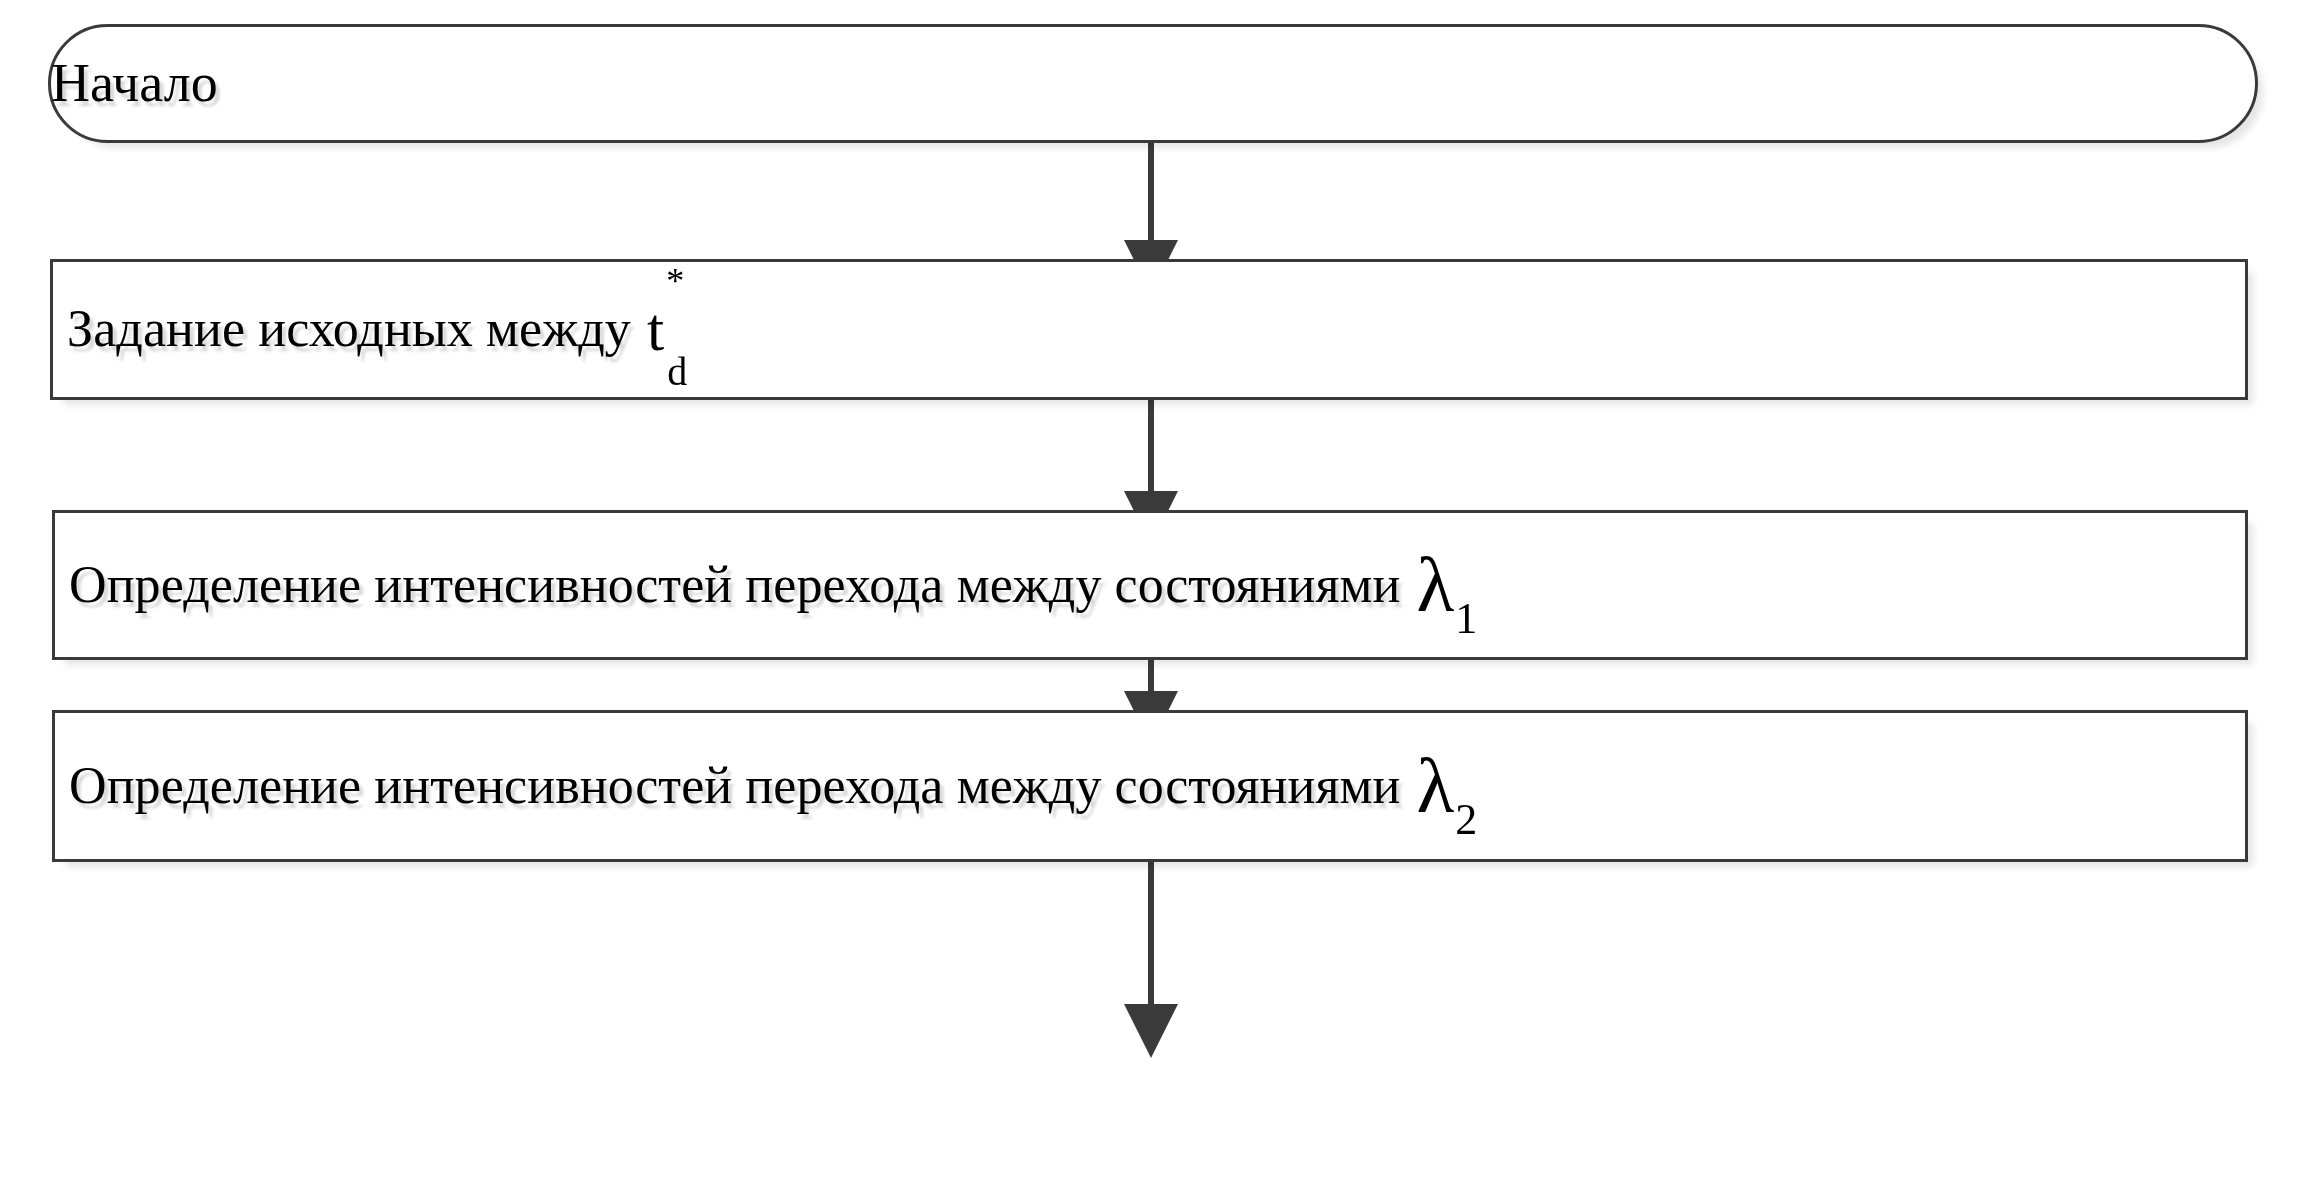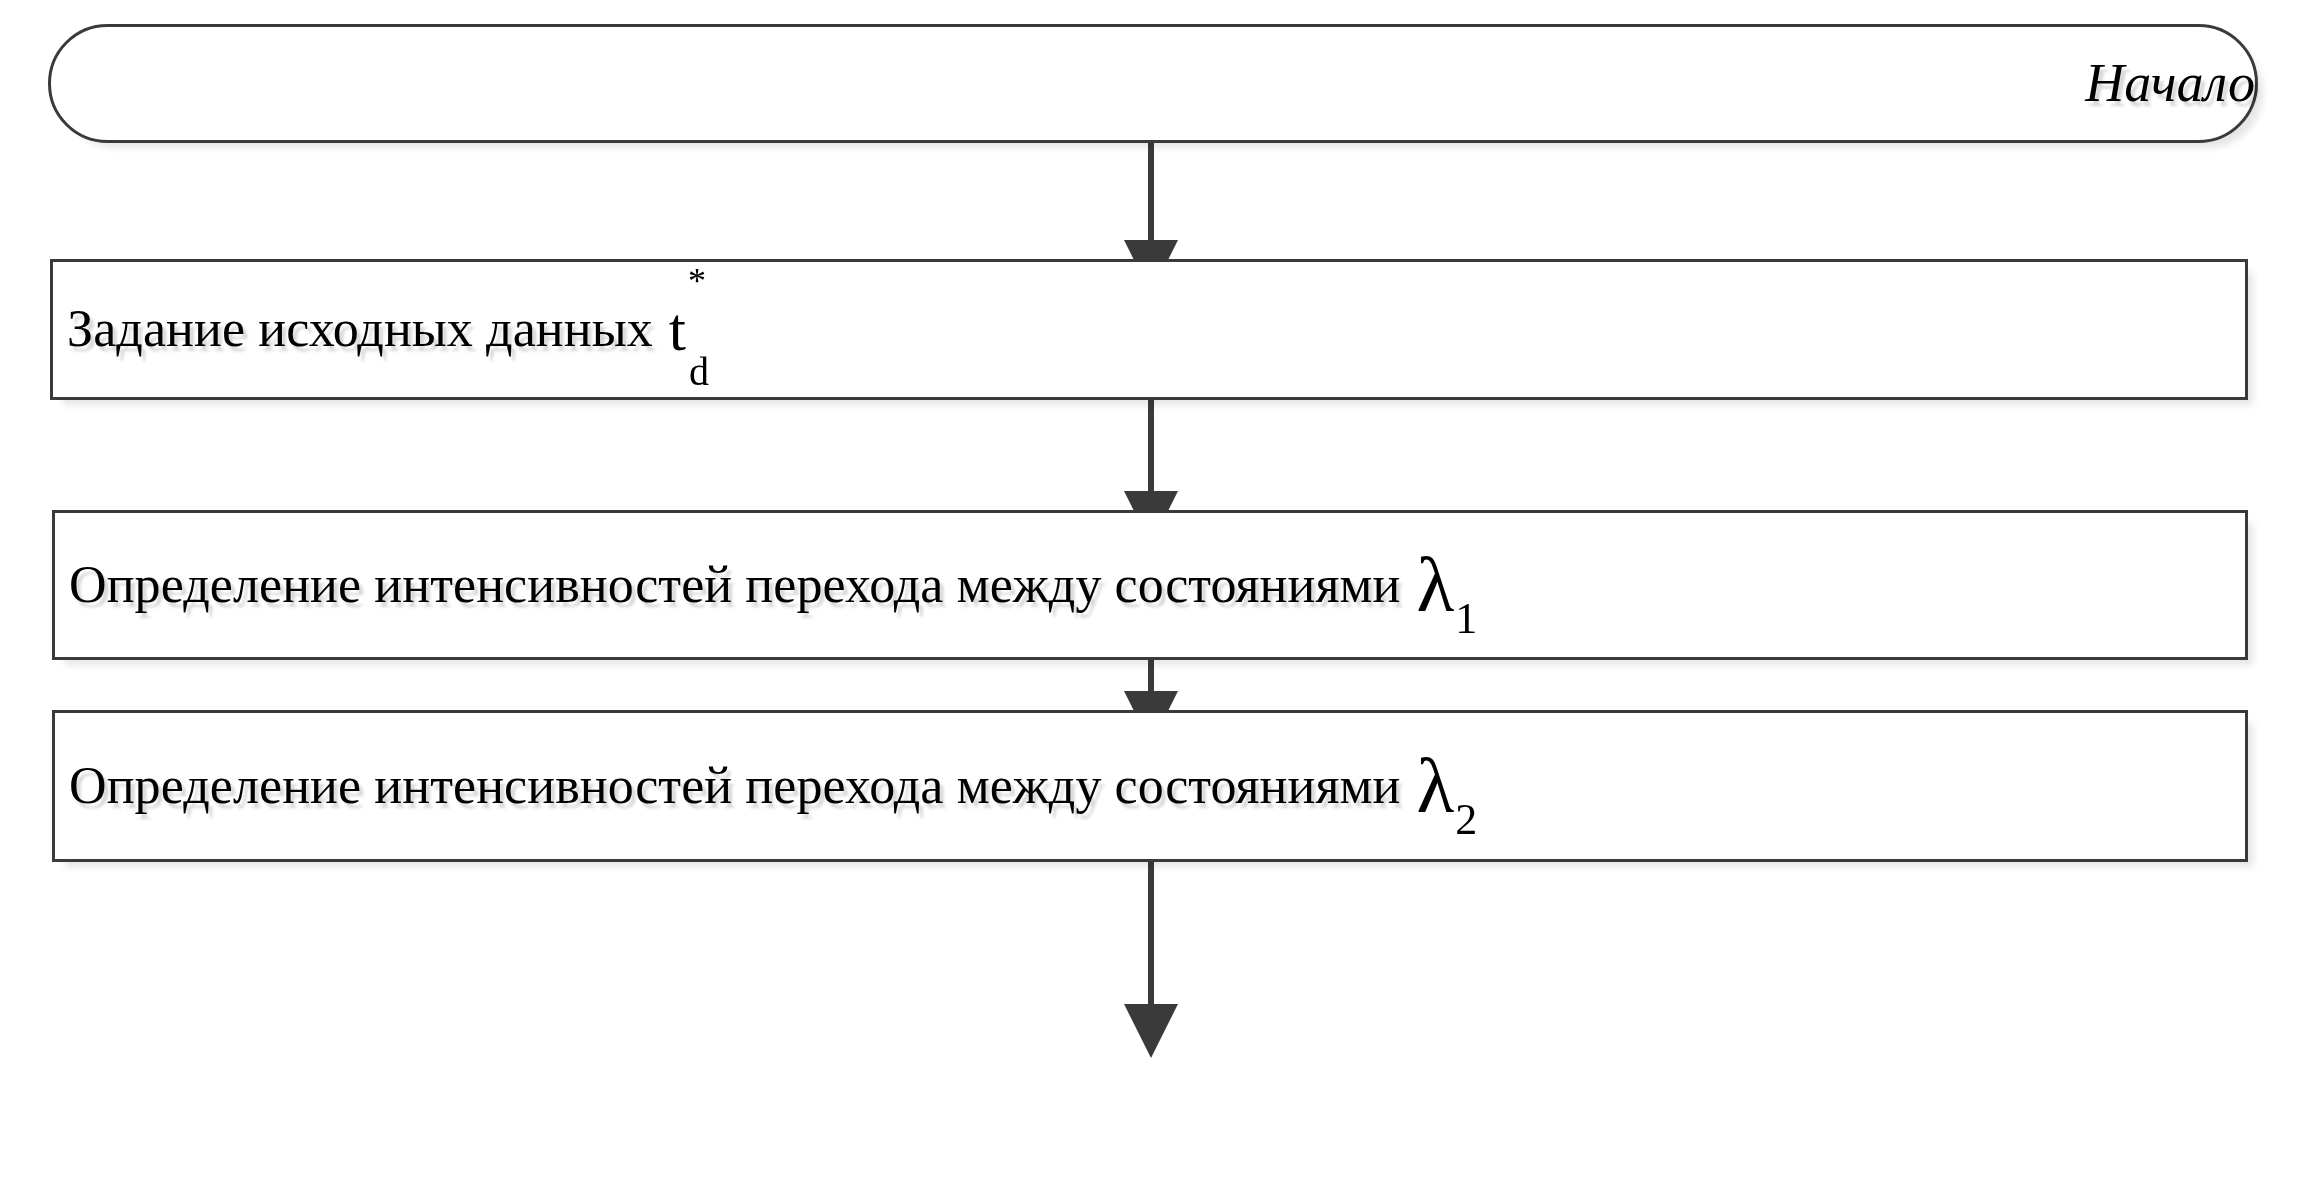--- a/index.html
+++ b/index.html
@@ -29,22 +29,21 @@
     background: #ffffff;
     border: 3px solid #3a3a3a;
     display: flex;
     align-items: center;
     box-shadow: 9px 9px 7px -4px rgba(0,0,0,0.10);
   }
 
   .node.terminal {
     border-width: 3px;
     border-radius: 999px;
-    justify-content: flex-end;
-    font-style: italic;
+    justify-content: flex-start;
   }
 
   .node.process {
     justify-content: flex-start;
   }
 
   
   .node-label {
     color: #000000;
     font-size: 52px;
@@ -125,21 +124,21 @@
       <line x1="1151" y1="660" x2="1151" y2="697"></line>
       <line x1="1151" y1="862" x2="1151" y2="1010"></line>
     </g>
   </svg>
 
   <div class="node terminal" style="left:48px; top:24px; width:2210px; height:119px;">
     <span class="node-label">Начало</span>
   </div>
 
   <div class="node process" style="left:50px; top:259px; width:2198px; height:141px;">
-    <span class="node-label">Задание исходных данных</span>
+    <span class="node-label">Задание исходных между</span>
     <span class="mathrun">
       <span class="mathbase">t</span>
       <span class="sup">*</span>
       <span class="sub">d</span>
     </span>
   </div>
 
   <div class="node process" style="left:52px; top:510px; width:2196px; height:150px;">
     <span class="node-label">Определение интенсивностей перехода между состояниями</span>
     <span class="mathrun lam">

